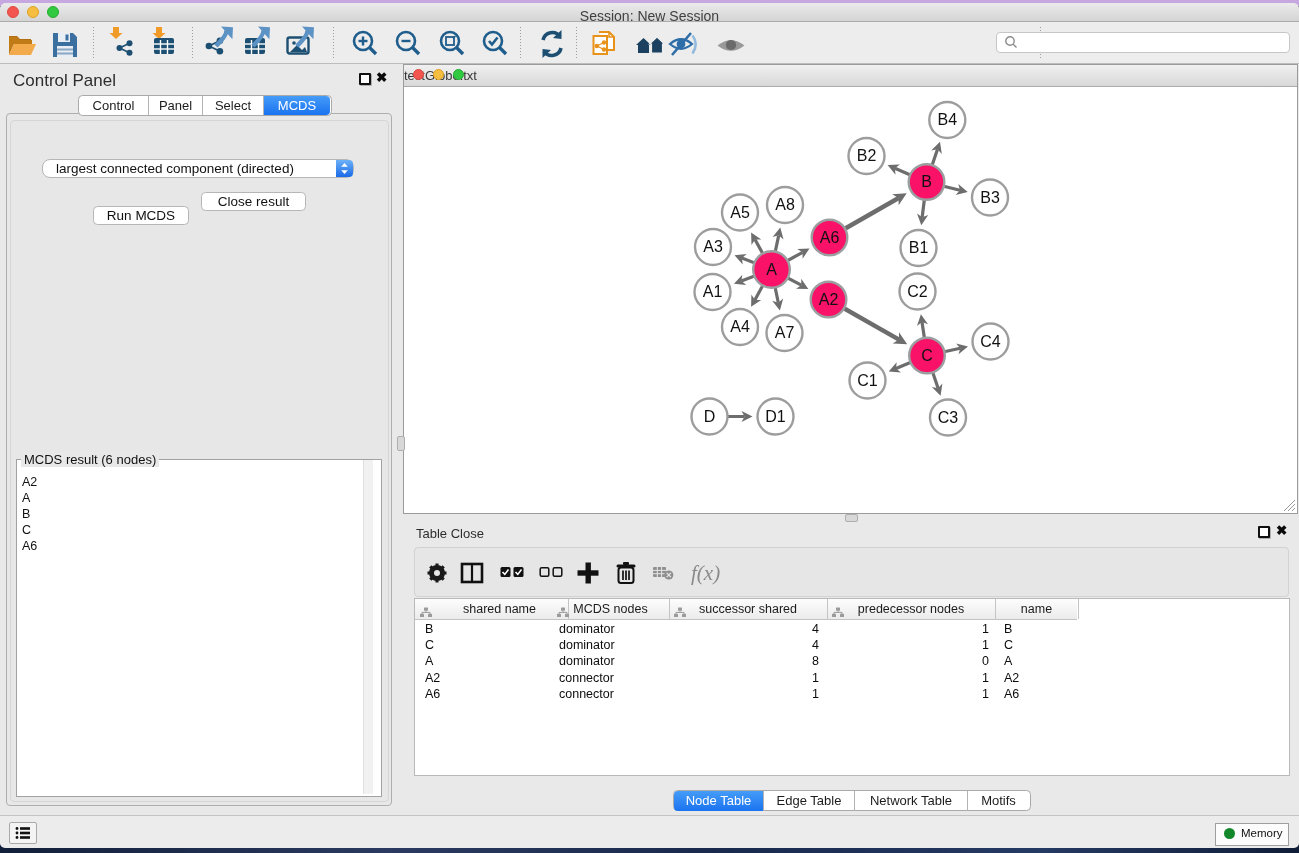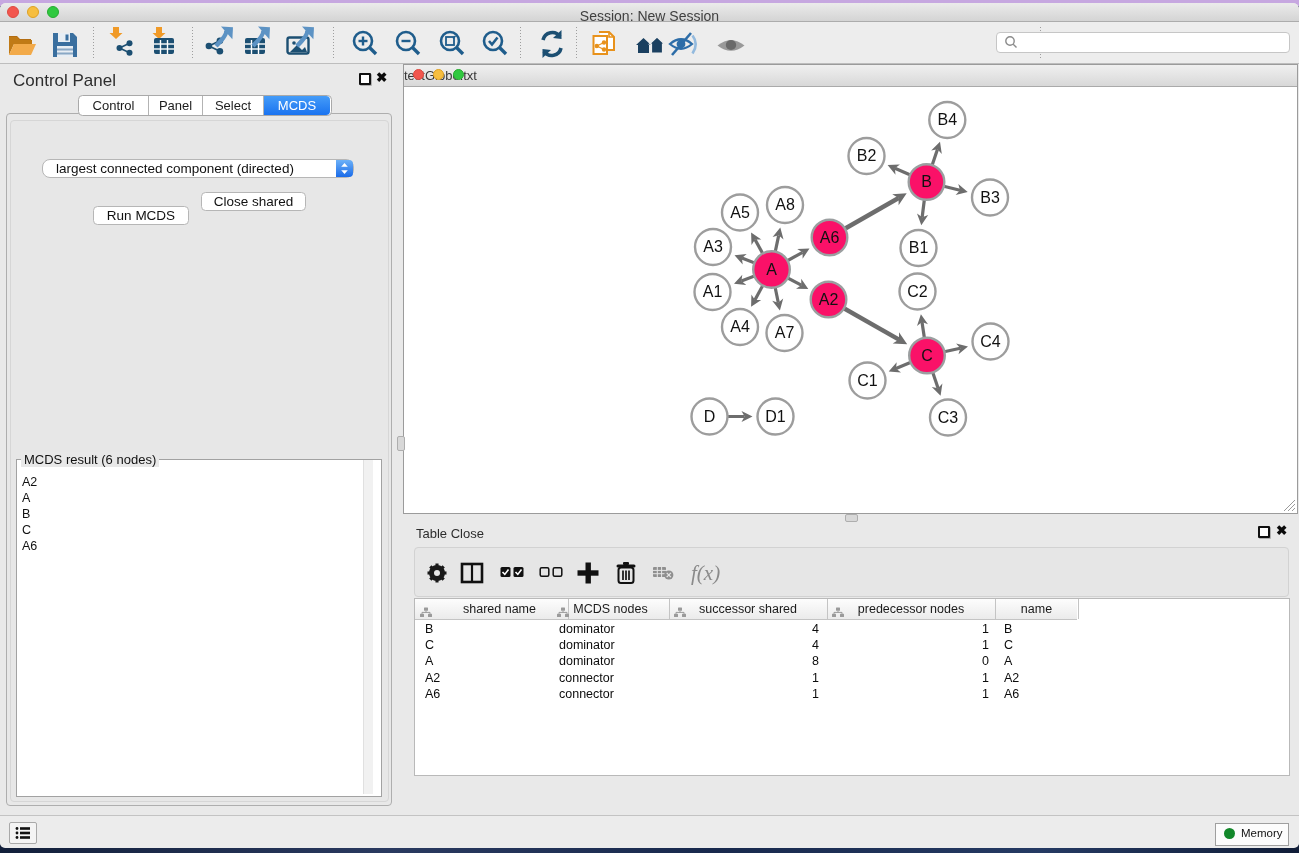--- a/index.html
+++ b/index.html
@@ -216,21 +216,21 @@
     <div class="tab tabsel" style="width:66px;border-radius:0 4px 4px 0">MCDS</div>
   </div>
   <div class="abs" id="combo">
       <span class="txt">largest connected component (directed)</span>
     <span class="step"><svg width="17" height="17" viewBox="0 0 17 17">
           <path d="M5.2 6.8 L8.5 3 L11.8 6.8 Z" fill="#fff"></path>
           <path d="M5.2 10.2 L8.5 14 L11.8 10.2 Z" fill="#fff"></path>
         </svg></span>
   </div>
   <div class="abs btn" style="left:93px;top:203px;width:94px">Run MCDS</div>
-  <div class="abs btn" style="left:201px;top:189px;width:103px">Close shared</div>
+  <div class="abs btn" style="left:201px;top:189px;width:103px">Close result</div>
   <div class="abs" id="grp"></div>
   <div class="abs" id="grpScroll"></div>
   <div class="abs" id="grpLegend">MCDS result (6 nodes)</div>
   <div class="abs" id="grpList">A2<br>A<br>B<br>C<br>A6</div>
 
   <div class="abs" id="nw">
     <svg width="5" height="5" style="position:absolute;left:0;top:0" viewBox="0 0 5 5">
         <path d="M0 0 L5 0 L0 5 Z" fill="#3b6fd1"></path>
       </svg>
     <div class="abs" id="nwTitle">
@@ -462,20 +462,26 @@
 <div class="td" style="left:300px;top:70.60000000000001px;width:104px;text-align:right">1</div>
 <div class="td" style="left:470px;top:70.60000000000001px;width:104px;text-align:right">1</div>
 <div class="td" style="left:589px;top:70.60000000000001px">A2</div>
 <div class="td" style="left:10px;top:86.80000000000001px">A6</div>
 <div class="td" style="left:144px;top:86.80000000000001px">connector</div>
 <div class="td" style="left:300px;top:86.80000000000001px;width:104px;text-align:right">1</div>
 <div class="td" style="left:470px;top:86.80000000000001px;width:104px;text-align:right">1</div>
 <div class="td" style="left:589px;top:86.80000000000001px">A6</div>
 
   </div>
+  <div class="abs tabs btabs">
+    <div class="tab btab tabsel" style="width:89px;border-radius:4px 0 0 4px">Node Table</div>
+    <div class="tab btab" style="width:90px">Edge Table</div>
+    <div class="tab btab" style="width:112px">Network Table</div>
+    <div class="tab btab" style="width:61px">Motifs</div>
+  </div>
   <div class="abs" id="status"></div>
   <div class="abs" id="listbtn">
     <svg width="16" height="14" style="position:absolute;left:5px;top:3px" viewBox="0 0 16 14">
         <g fill="#111">
           <circle cx="2" cy="2.5" r="1.4"></circle>
           <circle cx="2" cy="7" r="1.4"></circle>
           <circle cx="2" cy="11.5" r="1.4"></circle>
           <rect x="5" y="1.2" width="10" height="2.6"></rect>
           <rect x="5" y="5.7" width="10" height="2.6"></rect>
           <rect x="5" y="10.2" width="10" height="2.6"></rect>

